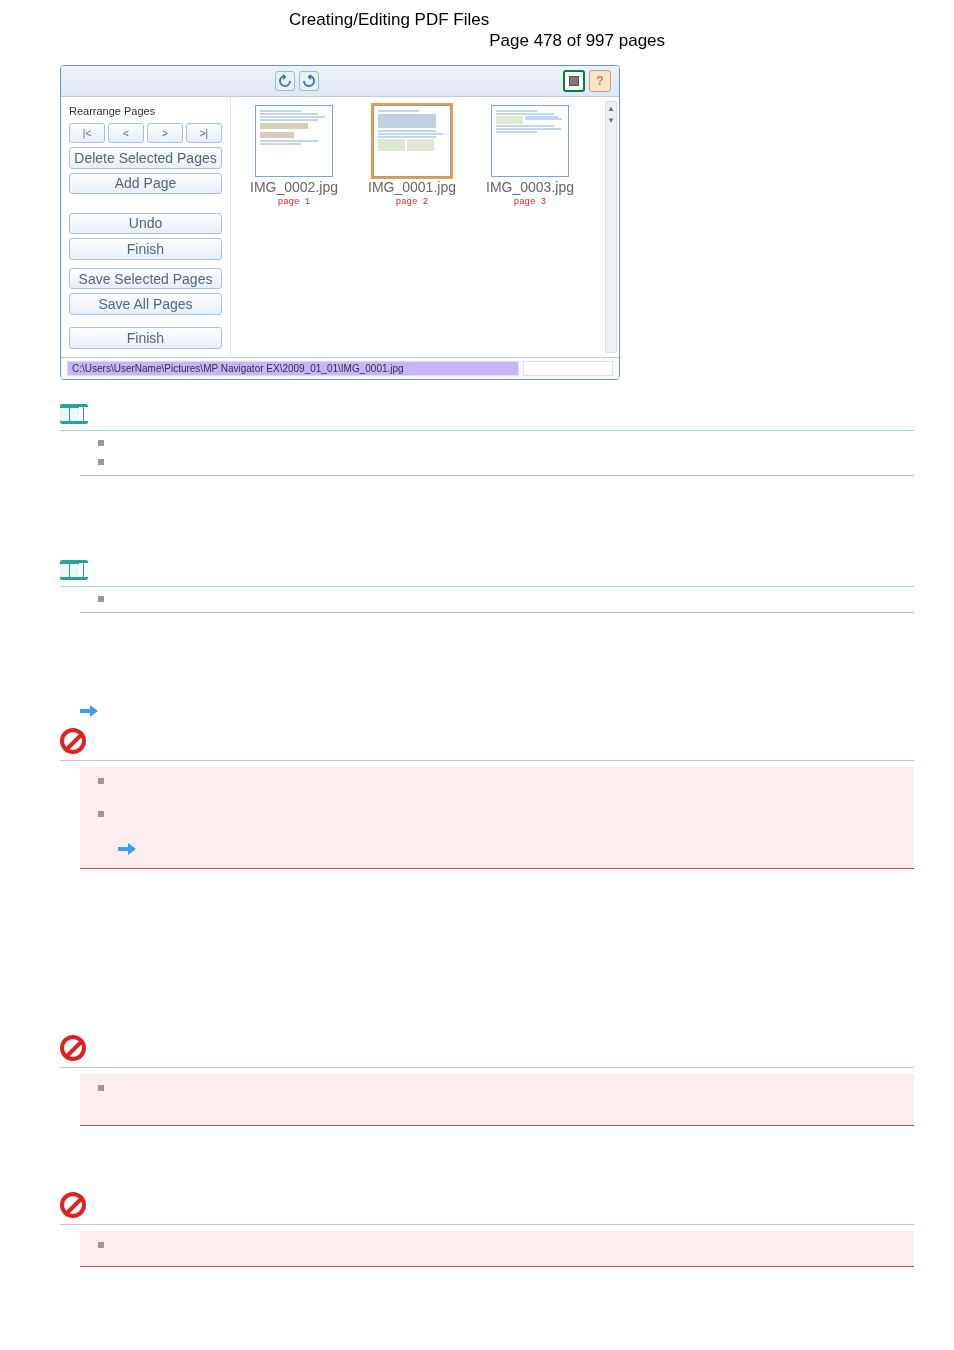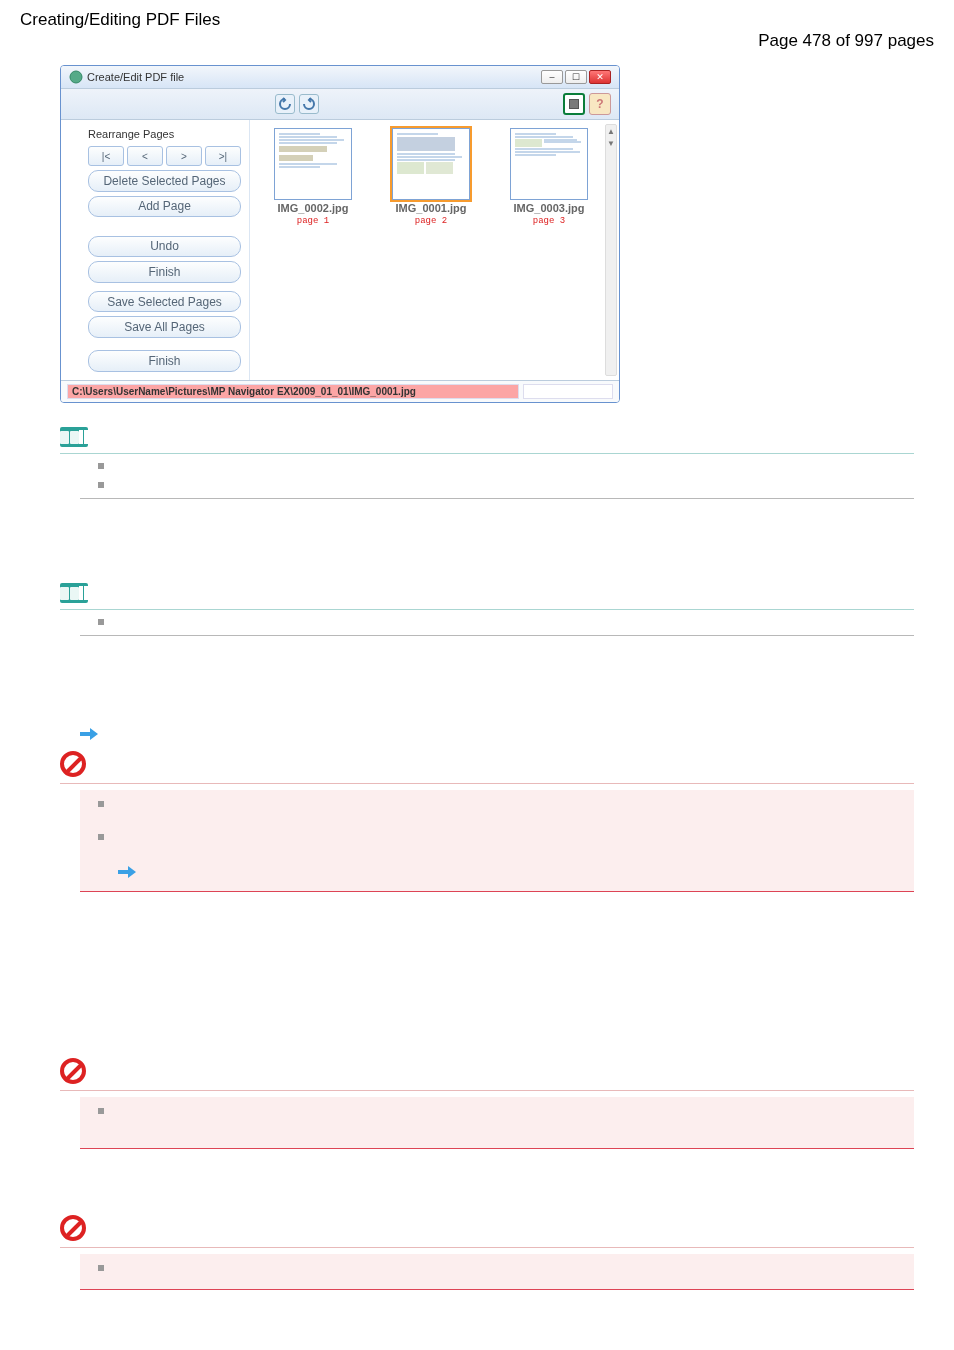--- a/index.html
+++ b/index.html
@@ -1,18 +1,18 @@
 <!DOCTYPE html>
 <html><head>
 <meta charset="utf-8">
 <style>
   * { box-sizing: border-box; margin: 0; padding: 0; }
   body { font-family: Arial, sans-serif; font-size: 12px; width: 954px; background: #fff; color: #000; }
   .page { padding: 0 20px 40px 20px; }
-  .header { display: flex; justify-content: space-between; padding: 10px 0 14px 0; }
+  .header { display: flex; justify-content: center; padding: 10px 0 14px 0; }
   .header-title { font-size: 17px; }
   .header-page { font-size: 17px; margin-top: 21px; }
 
   .window { width: 560px; border: 1px solid #6892cf; border-radius: 4px; margin-left: 40px; background: #fff; overflow: hidden; }
   .title-bar { background: linear-gradient(#f2f6fb,#d7e5f6); padding: 4px 8px; display: flex; align-items: center; justify-content: space-between; font-size: 11px; color: #333; border-bottom: 1px solid #bcd; }
   .title-left { display: flex; align-items: center; gap: 4px; }
   .title-icon { width: 14px; height: 14px; display: inline-block; }
   .win-controls { display: flex; gap: 2px; }
   .win-btn { width: 22px; height: 14px; border: 1px solid #999; border-radius: 2px; display: flex; align-items: center; justify-content: center; font-size: 9px; background: linear-gradient(#fff,#eee); }
   .win-btn.close { background: linear-gradient(#f77,#d33); border-color: #a22; color: #fff; }
@@ -21,45 +21,45 @@
 
   .toolbar { background: linear-gradient(#eef3fa,#dde8f5); padding: 4px; display: flex; align-items: center; justify-content: space-between; border-bottom: 1px solid #bcd; }
   .toolbar-left { margin-left: 210px; display: flex; gap: 4px; }
   .toolbar-ico { width: 20px; height: 20px; border: 1px solid #9bc; border-radius: 3px; background: #e8f1fa; display: flex; align-items: center; justify-content: center; }
   .toolbar-right { display: flex; gap: 4px; margin-right: 4px; }
   .help-btn { width: 22px; height: 22px; border: 1px solid #c99; border-radius: 3px; background: #f8e7c2; display: flex; align-items: center; justify-content: center; font-size: 12px; color: #c77; font-weight: bold; }
   .view-btn { width: 22px; height: 22px; border: 2px solid #0a7d3a; border-radius: 3px; background: #fff; display: flex; align-items: center; justify-content: center; }
   .view-btn-inner { width: 10px; height: 10px; background: #7a7a7a; border: 1px solid #555; }
 
   .window-body { display: flex; height: 260px; }
-  .sidebar { width: 170px; padding: 8px; border-right: 1px solid #dbe6f3; display: flex; flex-direction: column; gap: 4px; font-size: 11px; background: #fff; margin-left: 19px; }
+  .sidebar { width: 170px; padding: 8px; border-right: 1px solid #dbe6f3; display: flex; flex-direction: column; gap: 4px; font-size: 11px; background: #fff; }
   .sidebar-label { color: #333; margin-bottom: 2px; }
   .nav-row { display: flex; gap: 3px; }
   .nav-btn { flex: 1; height: 20px; border: 1px solid #a8c1e2; border-radius: 3px; background: linear-gradient(#fdfefe,#e6eff8); display: flex; align-items: center; justify-content: center; color: #567; font-size: 10px; }
-  .side-btn { height: 28px; border: 1px solid #a8c1e2; border-radius: 10px; background: linear-gradient(#fdfefe,#e6eff8); display: flex; align-items: center; justify-content: center; color: #567; font-size: 12px; }
+  .side-btn { height: 28px; border: 1px solid #a8c1e2; border-radius: 3px; background: linear-gradient(#fdfefe,#e6eff8); display: flex; align-items: center; justify-content: center; color: #567; font-size: 14px; }
   .spacer { flex: 1; }
   .spacer-sm { height: 14px; }
 
   .thumb-area { flex: 1; padding: 8px; display: flex; gap: 8px; align-items: flex-start; background: #fff; position: relative; }
   .scrollbar { position: absolute; right: 2px; top: 4px; bottom: 4px; width: 12px; background: #f0f0f0; border: 1px solid #ddd; border-radius: 2px; }
   .scroll-arrow { height: 12px; display: flex; align-items: center; justify-content: center; font-size: 8px; color: #777; }
   .thumb-item { width: 110px; display: flex; flex-direction: column; align-items: center; gap: 2px; }
   .thumb-item.selected .thumb-img { outline: 2px solid #f79b2e; }
   .thumb-img { width: 78px; height: 72px; border: 1px solid #7ea3d5; background: #fff; padding: 4px; display: flex; flex-direction: column; gap: 1px; }
   .tl { height: 2px; background: #c4d6ea; }
   .tl.s { width: 60%; }
   .tl.m { width: 85%; }
   .tl.l { width: 95%; }
   .tb { height: 6px; background: #d4d0b8; width: 70%; margin: 1px 0; }
   .tc { height: 12px; width: 40%; background: #dde8d0; }
-  .fname { font-size: 11px; color: #666; font-weight: bold; }
+  .fname { font-size: 14px; color: #666; }
   .pnum { font-size: 9px; color: #d22; font-family: Liberation Mono, monospace; }
 
   .status-row { border-top: 1px solid #bcd; background: #f8fafc; padding: 3px 6px; font-size: 10px; color: #333; display: flex; }
-  .status-path { flex: 1; border: 1px solid #dde; background: #fca5a5; padding: 1px 4px; font-weight: bold; }
+  .status-path { flex: 1; border: 1px solid #dde; background: #c4b5fd; padding: 1px 4px; }
   .status-gap { width: 90px; border: 1px solid #dde; background: #fff; margin-left: 4px; }
 
   
   .note-icon { width: 28px; height: 20px; background: #2aa198; border-radius: 2px; display: flex; align-items: center; justify-content: center; margin-left: 40px; margin-top: 24px; margin-bottom: 6px; }
   .note-icon::after { content: ""; width: 20px; height: 14px; background: linear-gradient(90deg, #fff 0 45%, transparent 45% 55%, #fff 55% 100%); display: block; }
   .note-icon .nb { display: flex; gap: 1px; }
   .note-icon .nb span { width: 9px; height: 13px; background: #eaf7f5; border-radius: 1px; display: block; }
   .hr-teal { border: 0; border-top: 1px solid #aad6d2; margin: 0 20px 6px 40px; }
   .hr-gray { border: 0; border-top: 1px solid #b8b8b8; margin-left: 60px; margin-right: 20px; }
   .bullet { display: flex; align-items: flex-start; gap: 6px; margin-left: 78px; margin-bottom: 10px; font-size: 11px; color: #666; }
@@ -84,35 +84,20 @@
 <body>
 
 <div class="page">
 
   <div class="header">
     <div class="header-title">Creating/Editing PDF Files</div>
     <div class="header-page">Page 478 of 997 pages</div>
   </div>
 
   <div class="window">
-    <div class="title-bar">
-      <div class="title-left">
-        <span class="title-icon">
-          <svg viewBox="0 0 14 14">
-              <circle cx="7" cy="7" r="6" fill="#5a8" stroke="#386" stroke-width="1"></circle>
-            </svg>
-        </span>
-        <span>Create/Edit PDF file</span>
-      </div>
-      <div class="win-controls">
-        <div class="win-btn min">–</div>
-        <div class="win-btn max">☐</div>
-        <div class="win-btn close">✕</div>
-      </div>
-    </div>
 
     <div class="toolbar">
       <div class="toolbar-left">
         <div class="toolbar-ico">
           <svg width="14" height="14" viewBox="0 0 14 14">
               <path d="M7 2 A5 5 0 1 0 12 7" fill="none" stroke="#47a" stroke-width="2"></path>
               <path d="M5 1 L7 3 L5 5" fill="none" stroke="#47a" stroke-width="2"></path>
             </svg>
         </div>
         <div class="toolbar-ico">

